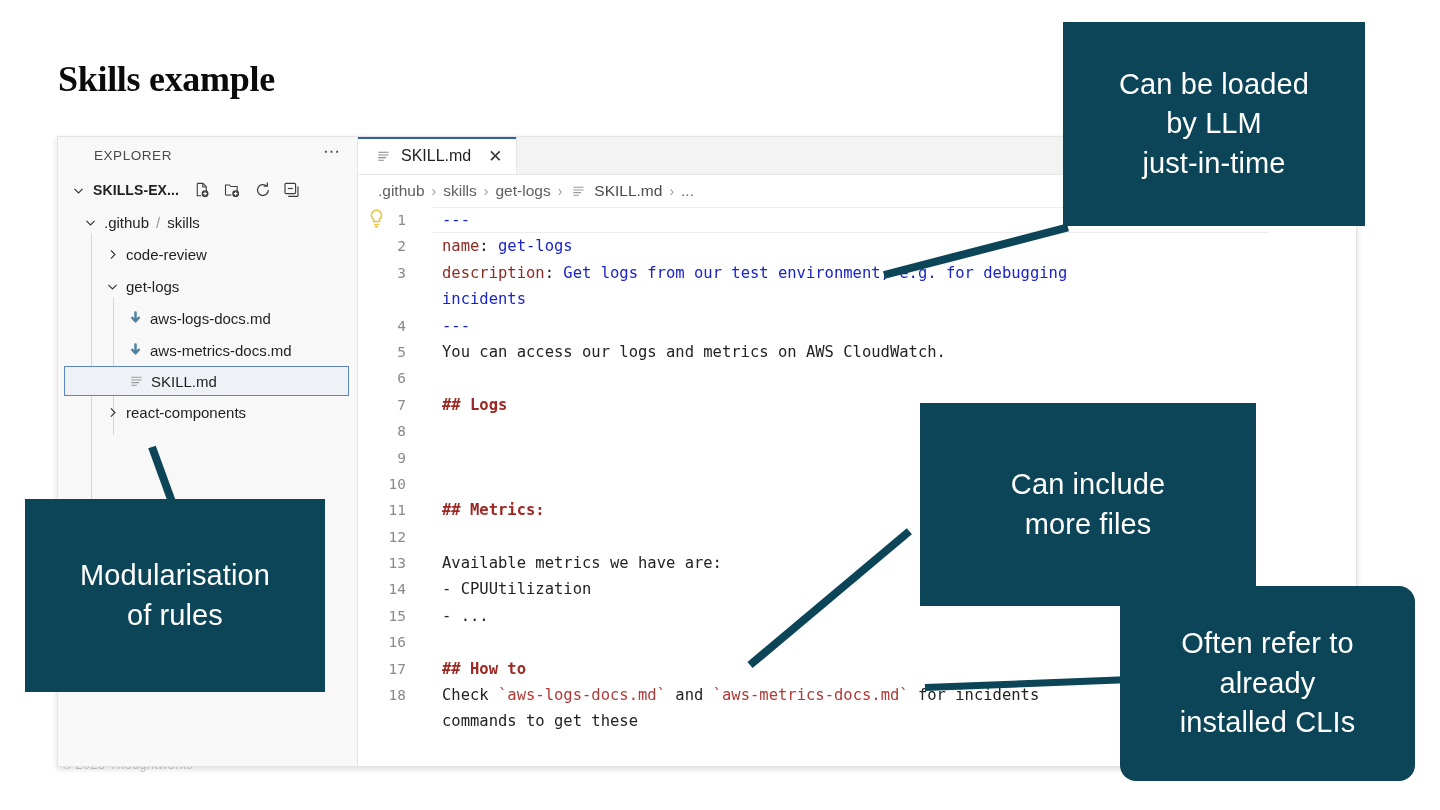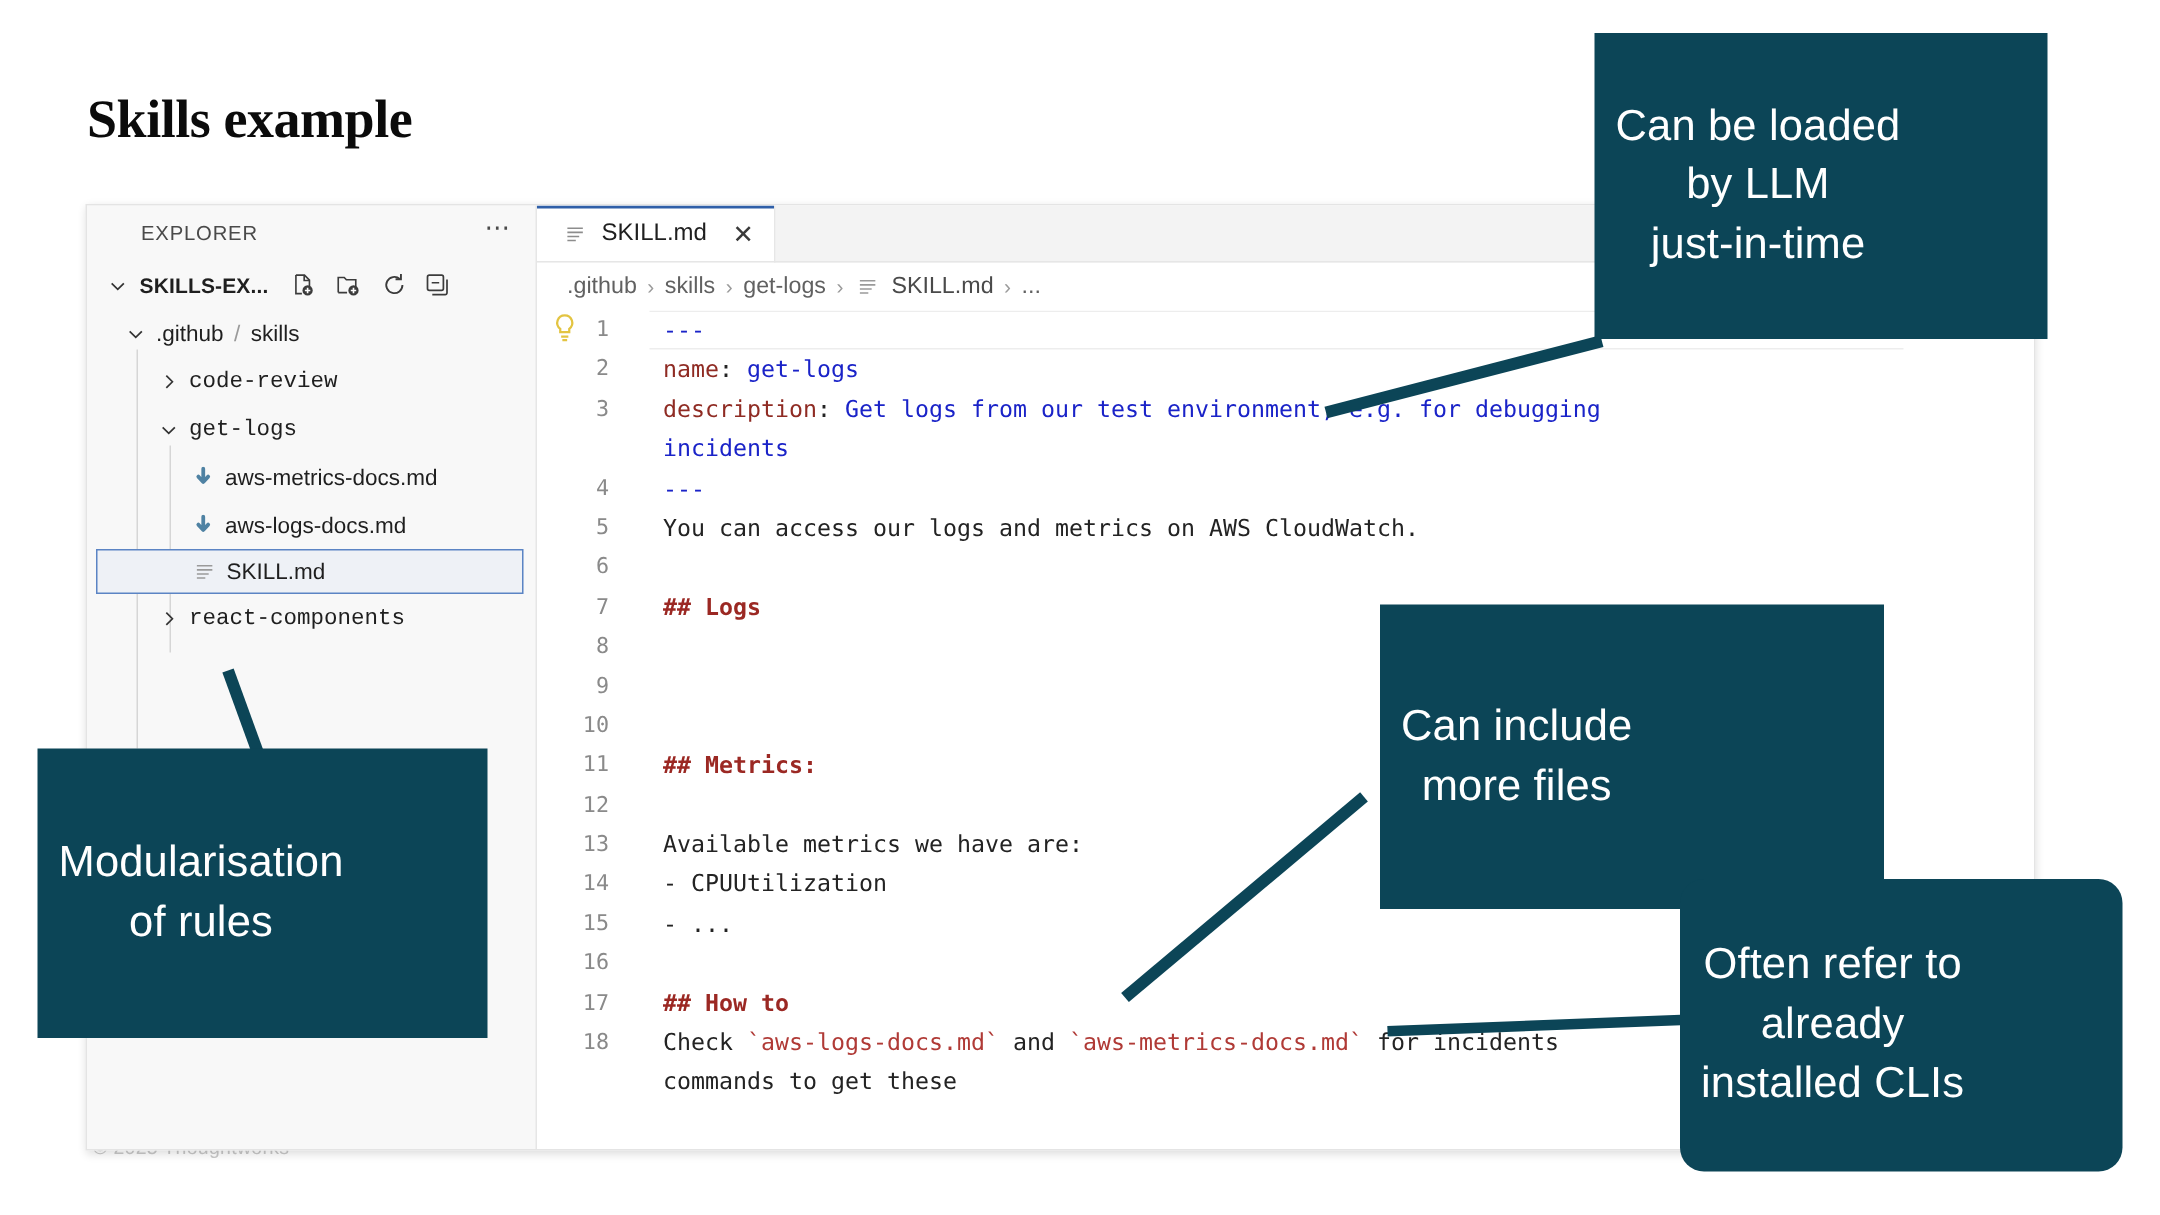--- a/index.html
+++ b/index.html
@@ -60,21 +60,21 @@
 
   .chev { width: 16px; flex:0 0 16px; display:flex; align-items:center; justify-content:center; }
   .chev svg { display:block; }
 
   .tree-row {
     height: 32px; display: flex; align-items: center; gap: 6px;
     font-size: 15px; color: #1f1f1f; position: relative; cursor: pointer;
     white-space: nowrap;
   }
   .tree-row.indent1 { padding-left: 24px; }
-  .tree-row.indent2 { padding-left: 46px; font-family: Liberation Mono, monospace; }
+  .tree-row.indent2 { padding-left: 46px; }
   .tree-row.indent3 { padding-left: 68px; }
   .tree-row.selected {
     background: #eef1f6;
     border: 1px solid #5b84c4;
     margin-left: 6px; margin-right: 8px;
     height: 30px;
   }
   .tree-row.selected.indent3 { padding-left: 62px; }
   .muted-sep { color: #9a9a9a; padding: 0 1px; }
 
@@ -131,21 +131,21 @@
   .k-key { color: #8f2b23; }
   .k-val { color: #1a23c8; }
   .k-dash { color: #1a23c8; }
   .k-head { color: #9b2823; font-weight: bold; }
   .k-code { color: #b03a36; }
   .k-plain { color: #232323; }
 
   
   .callout {
     position: absolute; background: #0c4557; color: #ffffff;
-    display: flex; align-items: center; justify-content: flex-start; text-align: center;
+    display: flex; align-items: center; justify-content: center; text-align: center;
     font-size: 29px; line-height: 1.36; letter-spacing: .1px;
     padding: 10px 14px; z-index: 20;
   }
   .leader { position: absolute; background: #0c4557; z-index: 19; transform-origin: 0 50%; }
 </style>
 </head>
 <body>
 
 <div id="stage">
 
@@ -233,30 +233,30 @@
         </span>
         <span>get-logs</span>
       </div>
 
       <div class="tree-row indent3">
         <span class="file-icon">
           <svg width="15" height="15" viewBox="0 0 16 16">
               <path d="M8 1.6v7.6M4.5 7.2L8 11l3.5-3.8" fill="none" stroke="#4f82a3" stroke-width="2.7" stroke-linecap="round" stroke-linejoin="round"></path>
             </svg>
         </span>
-        <span>aws-metrics-docs.md</span>
+        <span>aws-logs-docs.md</span>
       </div>
 
       <div class="tree-row indent3">
         <span class="file-icon">
           <svg width="15" height="15" viewBox="0 0 16 16">
               <path d="M8 1.6v7.6M4.5 7.2L8 11l3.5-3.8" fill="none" stroke="#4f82a3" stroke-width="2.7" stroke-linecap="round" stroke-linejoin="round"></path>
             </svg>
         </span>
-        <span>aws-logs-docs.md</span>
+        <span>aws-metrics-docs.md</span>
       </div>
 
       <div class="tree-row indent3 selected">
         <span class="file-icon">
           <svg width="15" height="15" viewBox="0 0 16 16">
             <path d="M2.4 3.4h11M2.4 6.3h11M2.4 9.2h8.4M2.4 12.1h6" stroke="#9a9a9a" stroke-width="1.1"></path>
           </svg>
         </span>
         <span>SKILL.md</span>
       </div>

